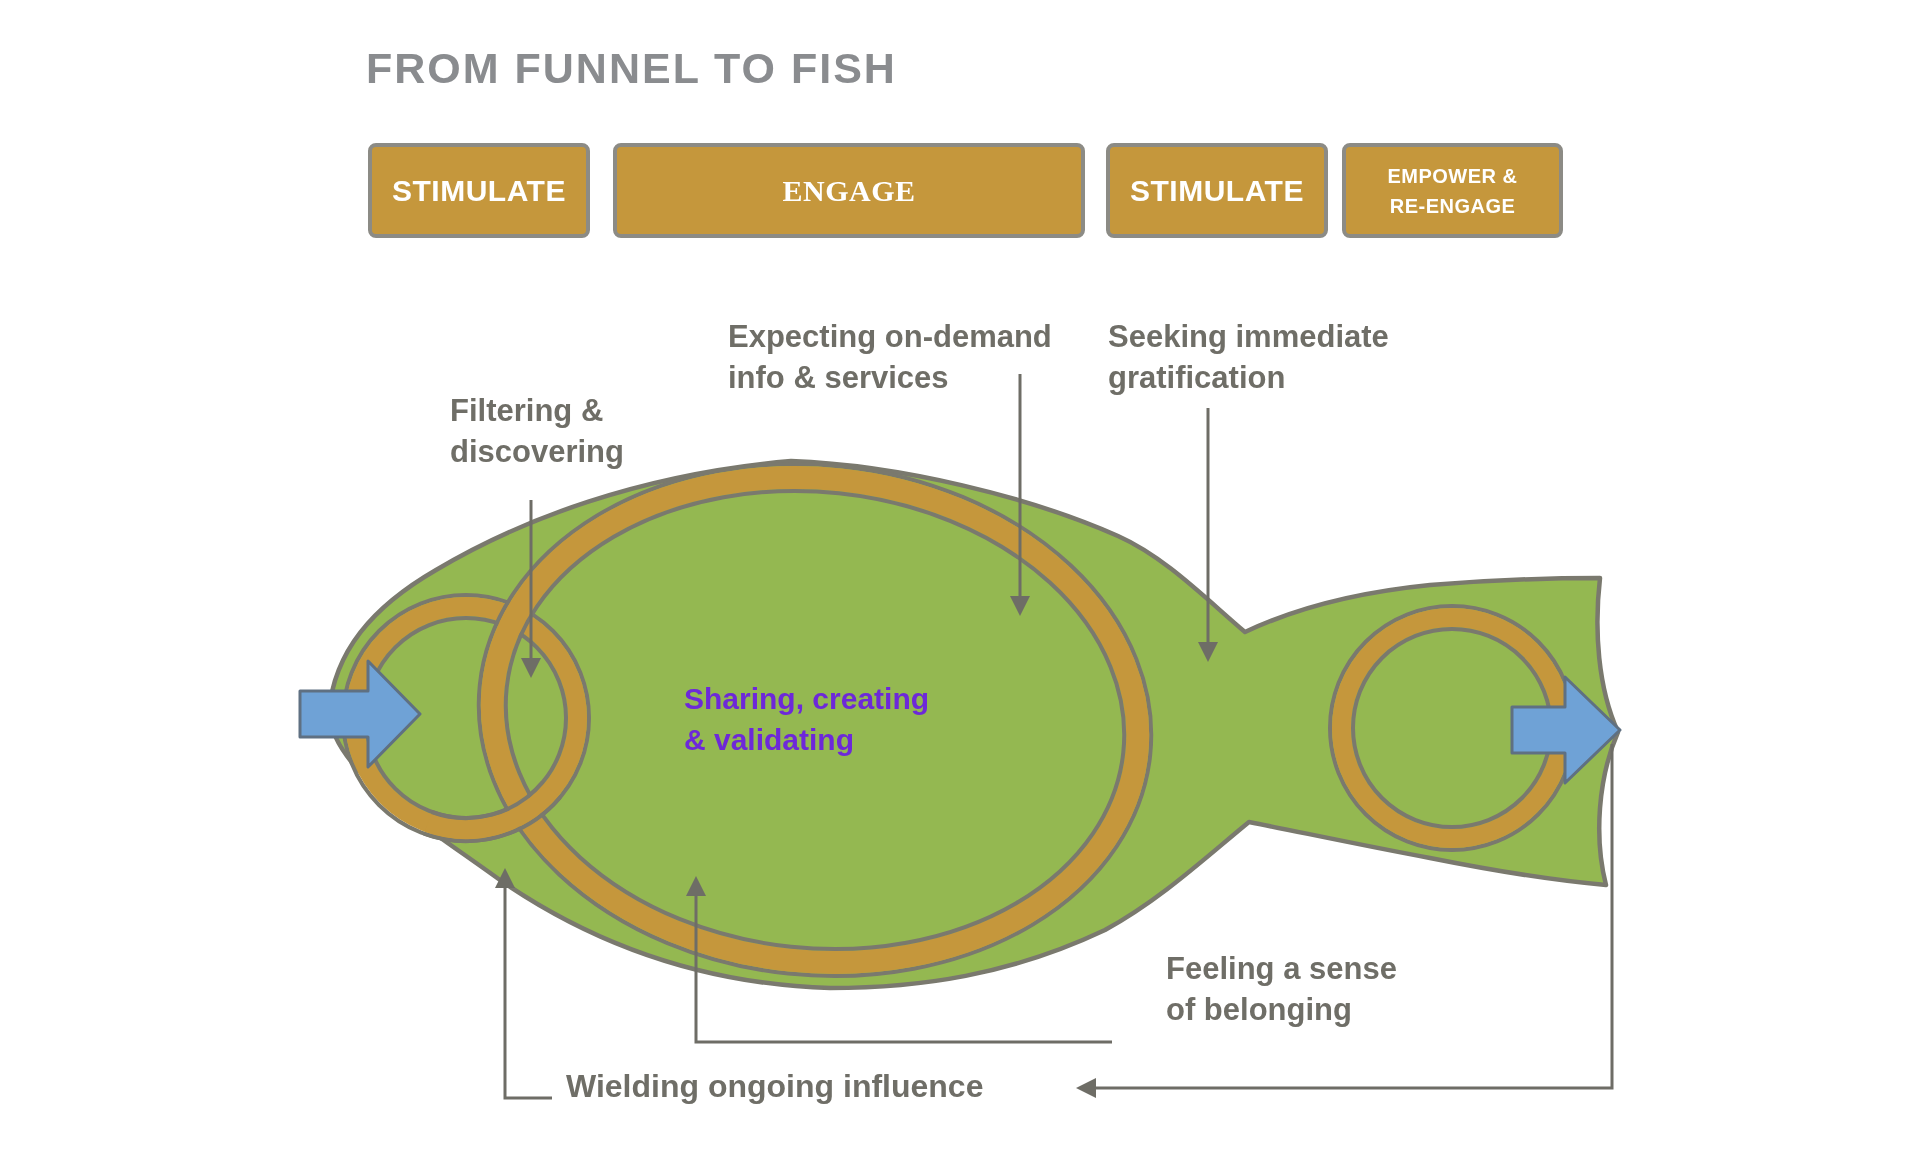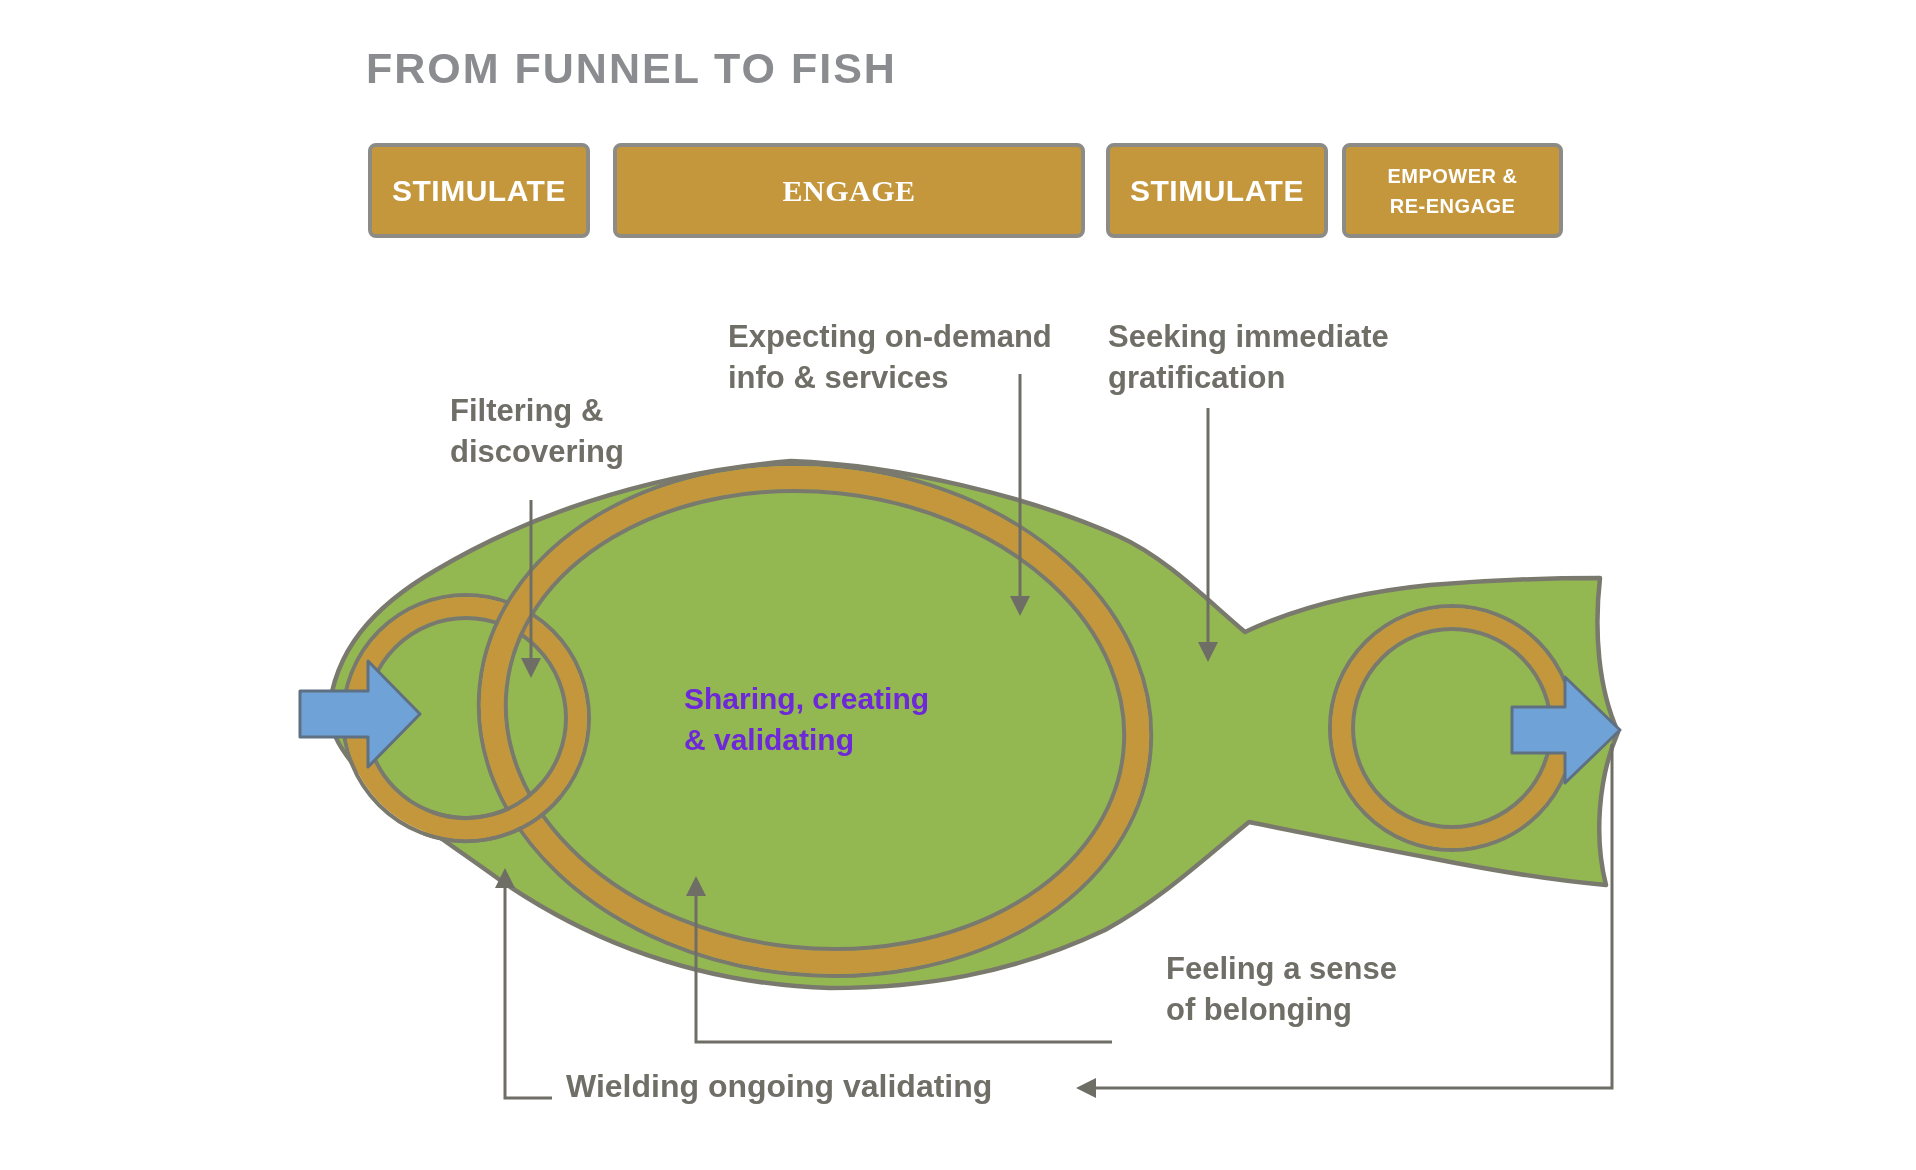--- a/index.html
+++ b/index.html
@@ -126,15 +126,15 @@
   <div class="fish-label" style="left:450px;top:390px;">Filtering &amp;
 discovering</div>
   <div class="fish-label" style="left:728px;top:316px;">Expecting on-demand
 info &amp; services</div>
   <div class="fish-label" style="left:1108px;top:316px;">Seeking immediate
 gratification</div>
   <div class="fish-label on-fish" style="left:684px;top:678px;">Sharing, creating
 &amp; validating</div>
   <div class="fish-label" style="left:1120px;top:948px;margin-left:46px;">Feeling a sense
 of belonging</div>
-  <div class="fish-label single" style="left:566px;top:1066px;">Wielding ongoing validating</div>
+  <div class="fish-label single" style="left:566px;top:1066px;">Wielding ongoing influence</div>
 
 </div>
 
 </body></html>

